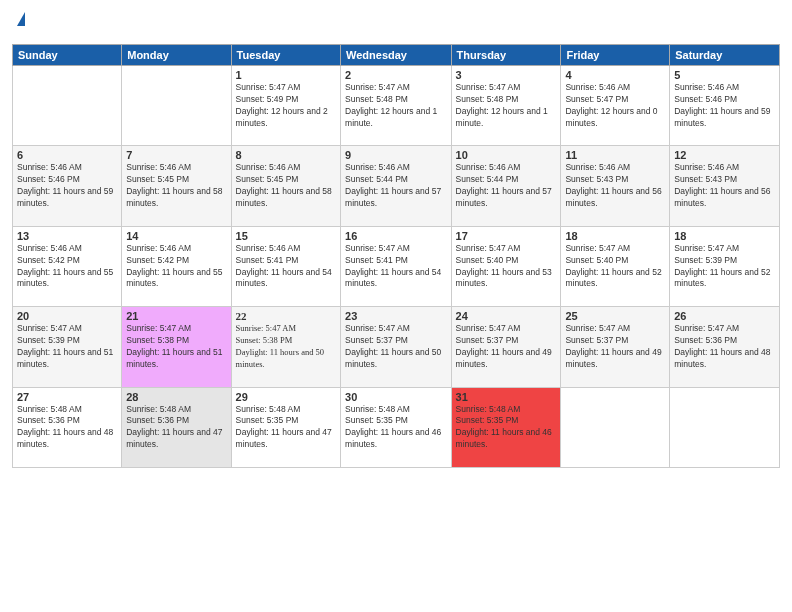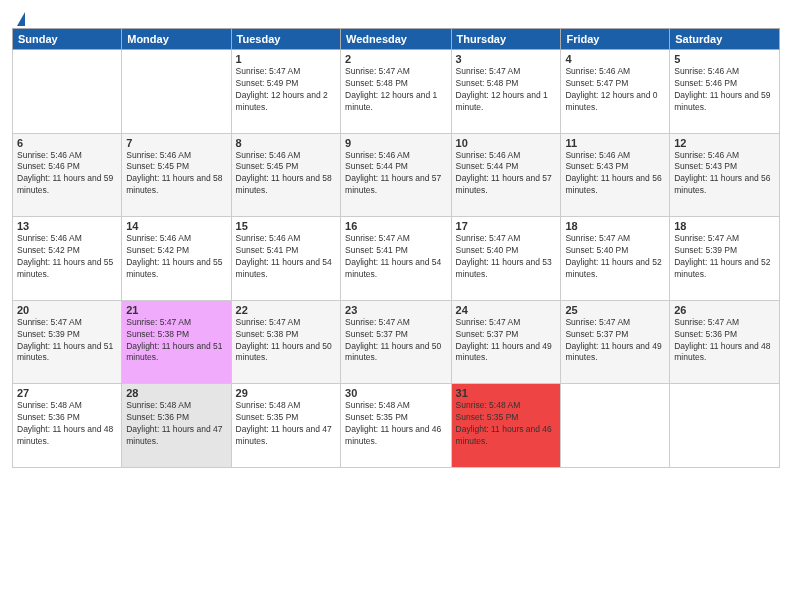--- a/index.html
+++ b/index.html
@@ -9,20 +9,21 @@
       font-family: Arial, sans-serif;
       background: #fff;
       overflow: hidden;
     }
     .page {
       width: 792px;
       height: 480px;
       padding: 12px;
       display: flex;
       flex-direction: column;
+      gap: 16px;
     }
     .header {
       display: flex;
       justify-content: space-between;
       align-items: flex-start;
       margin-bottom: 8px;
     }
     .logo {
       display: flex;
       flex-direction: column;
@@ -249,21 +250,21 @@
             <div class="day-info" style="white-space: pre-line;">Sunrise: 5:47 AM
 Sunset: 5:39 PM
 Daylight: 11 hours and 51 minutes.</div>
           </td>
           <td style="background-color: #f0abfc;">
             <span class="day-number">21</span>
             <div class="day-info" style="white-space: pre-line;">Sunrise: 5:47 AM
 Sunset: 5:38 PM
 Daylight: 11 hours and 51 minutes.</div>
           </td>
-          <td style="background-color: rgb(245, 245, 245);">
+          <td style="background-color: rgb(245, 245, 245); font-family: Liberation Serif, serif;">
             <span class="day-number">22</span>
             <div class="day-info" style="white-space: pre-line;">Sunrise: 5:47 AM
 Sunset: 5:38 PM
 Daylight: 11 hours and 50 minutes.</div>
           </td>
           <td style="background-color: rgb(245, 245, 245);">
             <span class="day-number">23</span>
             <div class="day-info" style="white-space: pre-line;">Sunrise: 5:47 AM
 Sunset: 5:37 PM
 Daylight: 11 hours and 50 minutes.</div>

